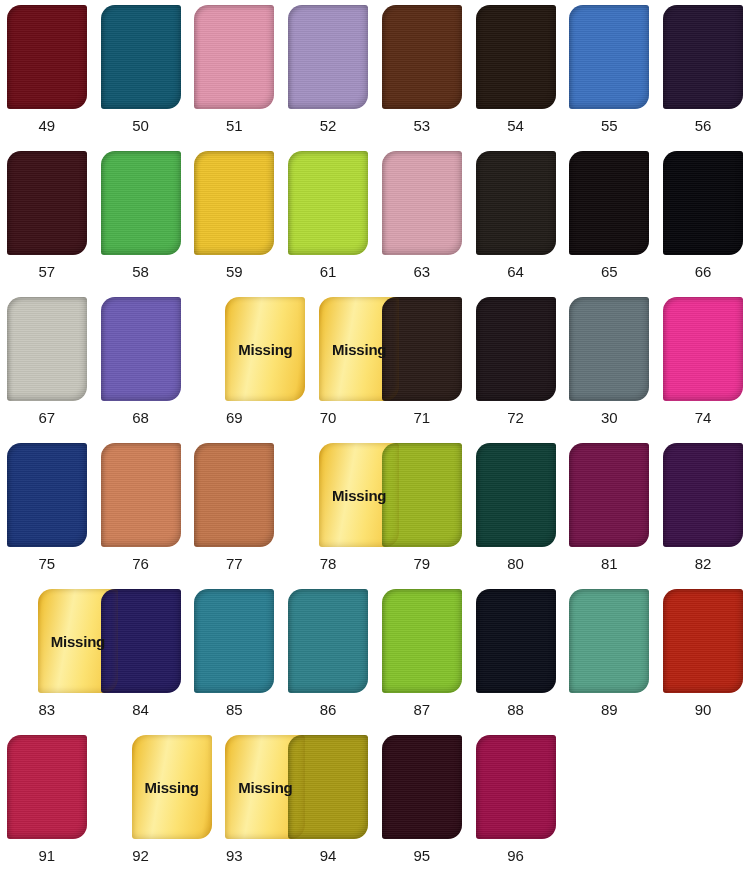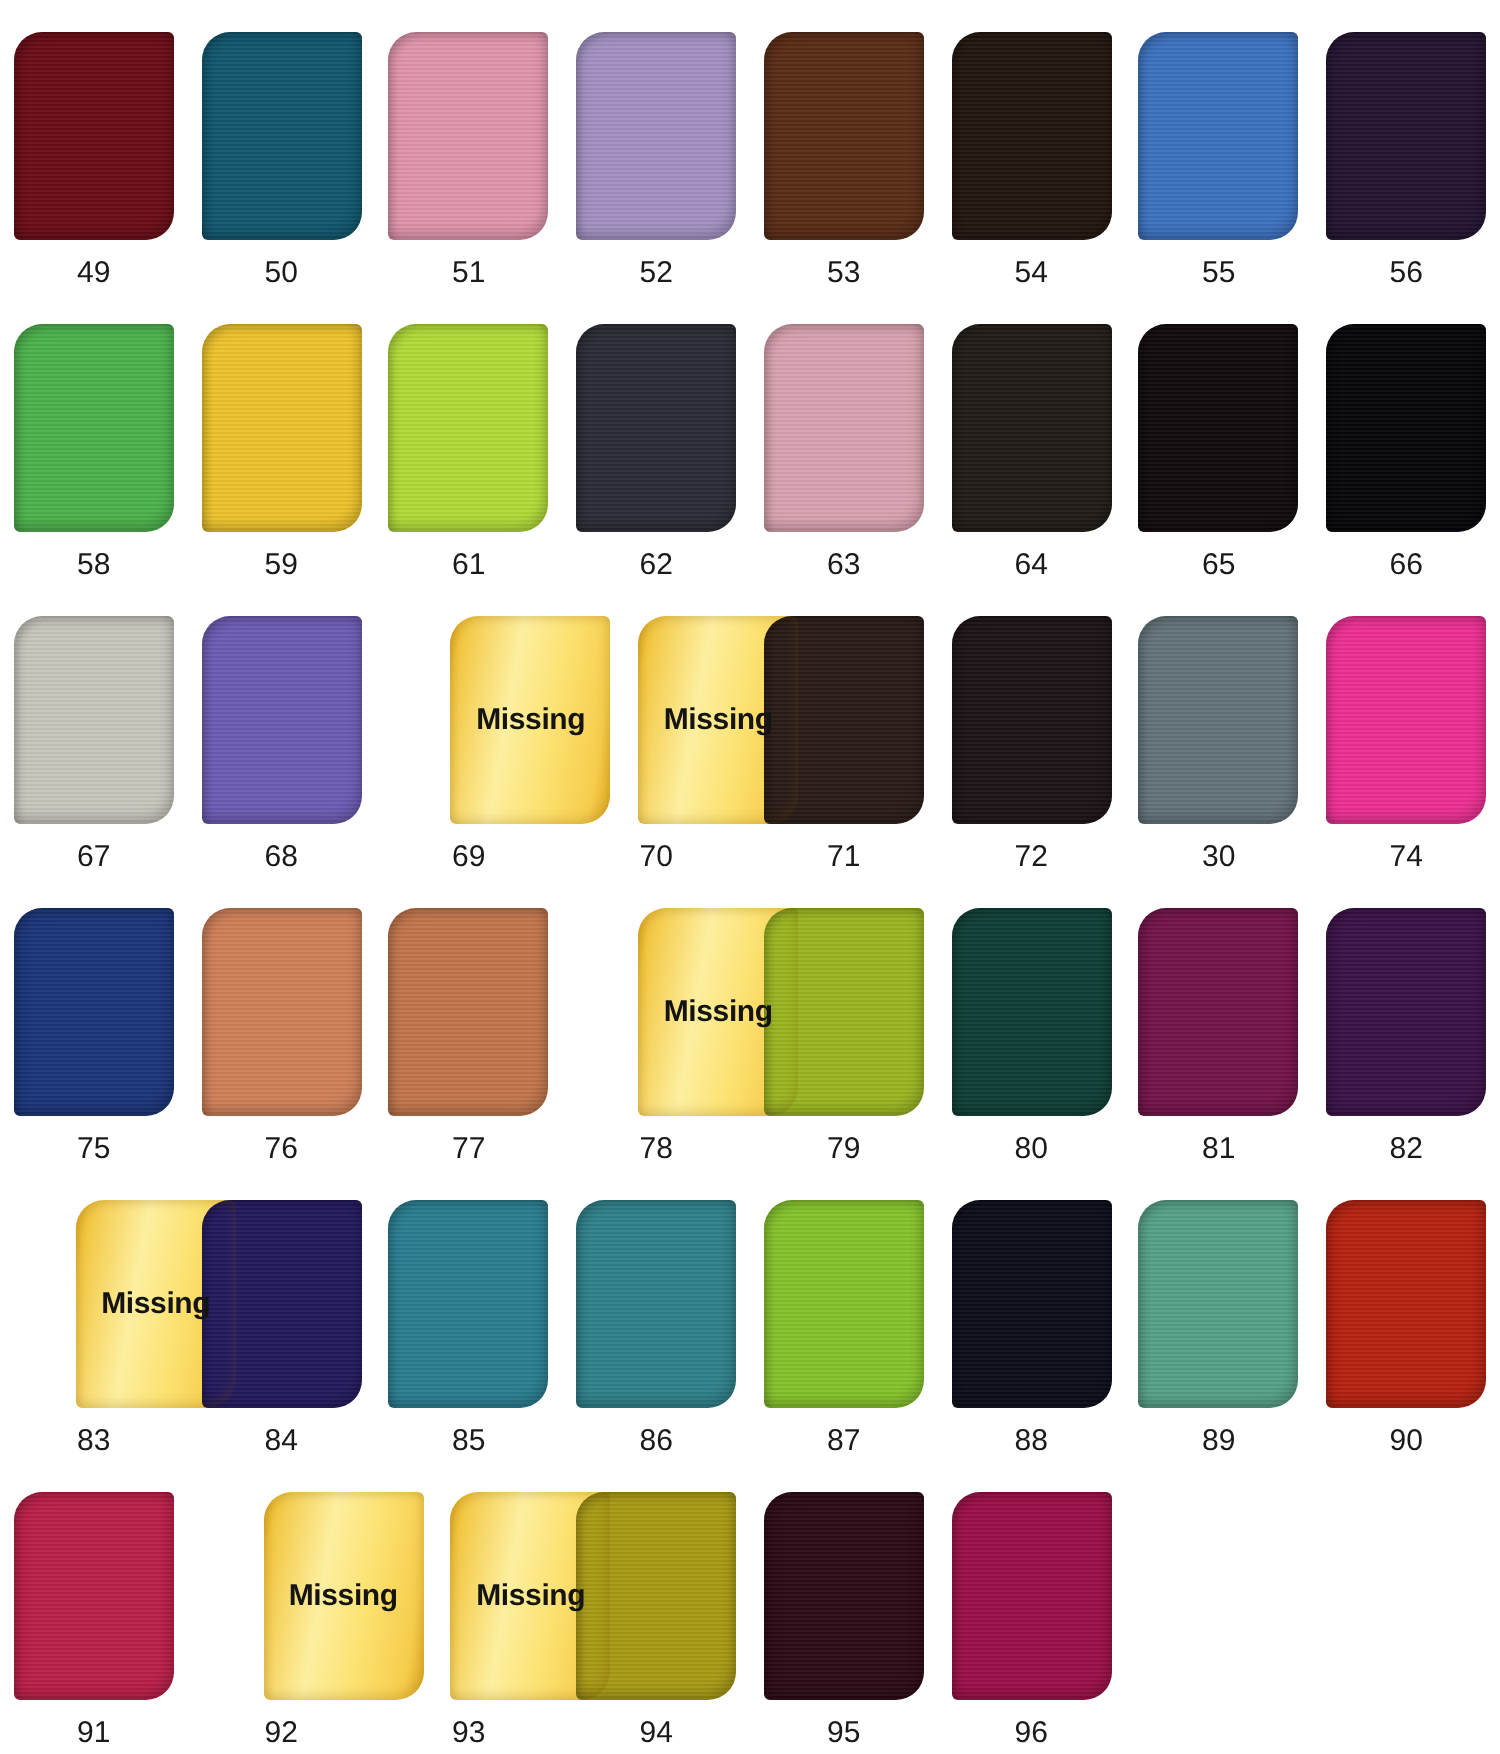--- a/index.html
+++ b/index.html
@@ -15,21 +15,21 @@
     overflow: hidden;
   }
 
   #swatch-grid {
     width: 728px;
     height: 877px;
     display: grid;
     grid-template-columns: repeat(8, 93.75px);
     grid-template-rows: repeat(6, 146.1px);
     box-sizing: border-box;
-    padding-top: 16px;
+    padding-top: 5px;
   }
 
   .swatch-cell {
     display: flex;
     flex-direction: column;
     align-items: center;
     justify-content: flex-start;
   }
 
   .chip-wrap {
@@ -170,44 +170,44 @@
       <div class="chip-number">55</div>
     </div>
     <div class="swatch-cell">
       <div class="chip-wrap">
         <div class="chip" style="background-color: rgb(36, 20, 49);"></div>
       </div>
       <div class="chip-number">56</div>
     </div>
     <div class="swatch-cell">
       <div class="chip-wrap">
+        <div class="chip" style="background-color: rgb(60, 17, 23);"></div>
+      </div>
+      <div class="chip-number">57</div>
+    </div>
+    <div class="swatch-cell">
+      <div class="chip-wrap">
         <div class="chip" style="background-color: rgb(76, 178, 76);"></div>
       </div>
       <div class="chip-number">58</div>
     </div>
     <div class="swatch-cell">
       <div class="chip-wrap">
         <div class="chip" style="background-color: rgb(237, 195, 44);"></div>
       </div>
       <div class="chip-number">59</div>
     </div>
     <div class="swatch-cell">
       <div class="chip-wrap">
         <div class="chip" style="background-color: rgb(178, 219, 56);"></div>
       </div>
       <div class="chip-number">61</div>
     </div>
     <div class="swatch-cell">
       <div class="chip-wrap">
-        <div class="chip" style="background-color: rgb(43, 44, 54);"></div>
-      </div>
-      <div class="chip-number">62</div>
-    </div>
-    <div class="swatch-cell">
-      <div class="chip-wrap">
         <div class="chip" style="background-color: rgb(217, 162, 176);"></div>
       </div>
       <div class="chip-number">63</div>
     </div>
     <div class="swatch-cell">
       <div class="chip-wrap">
         <div class="chip" style="background-color: rgb(33, 28, 24);"></div>
       </div>
       <div class="chip-number">64</div>
     </div>

